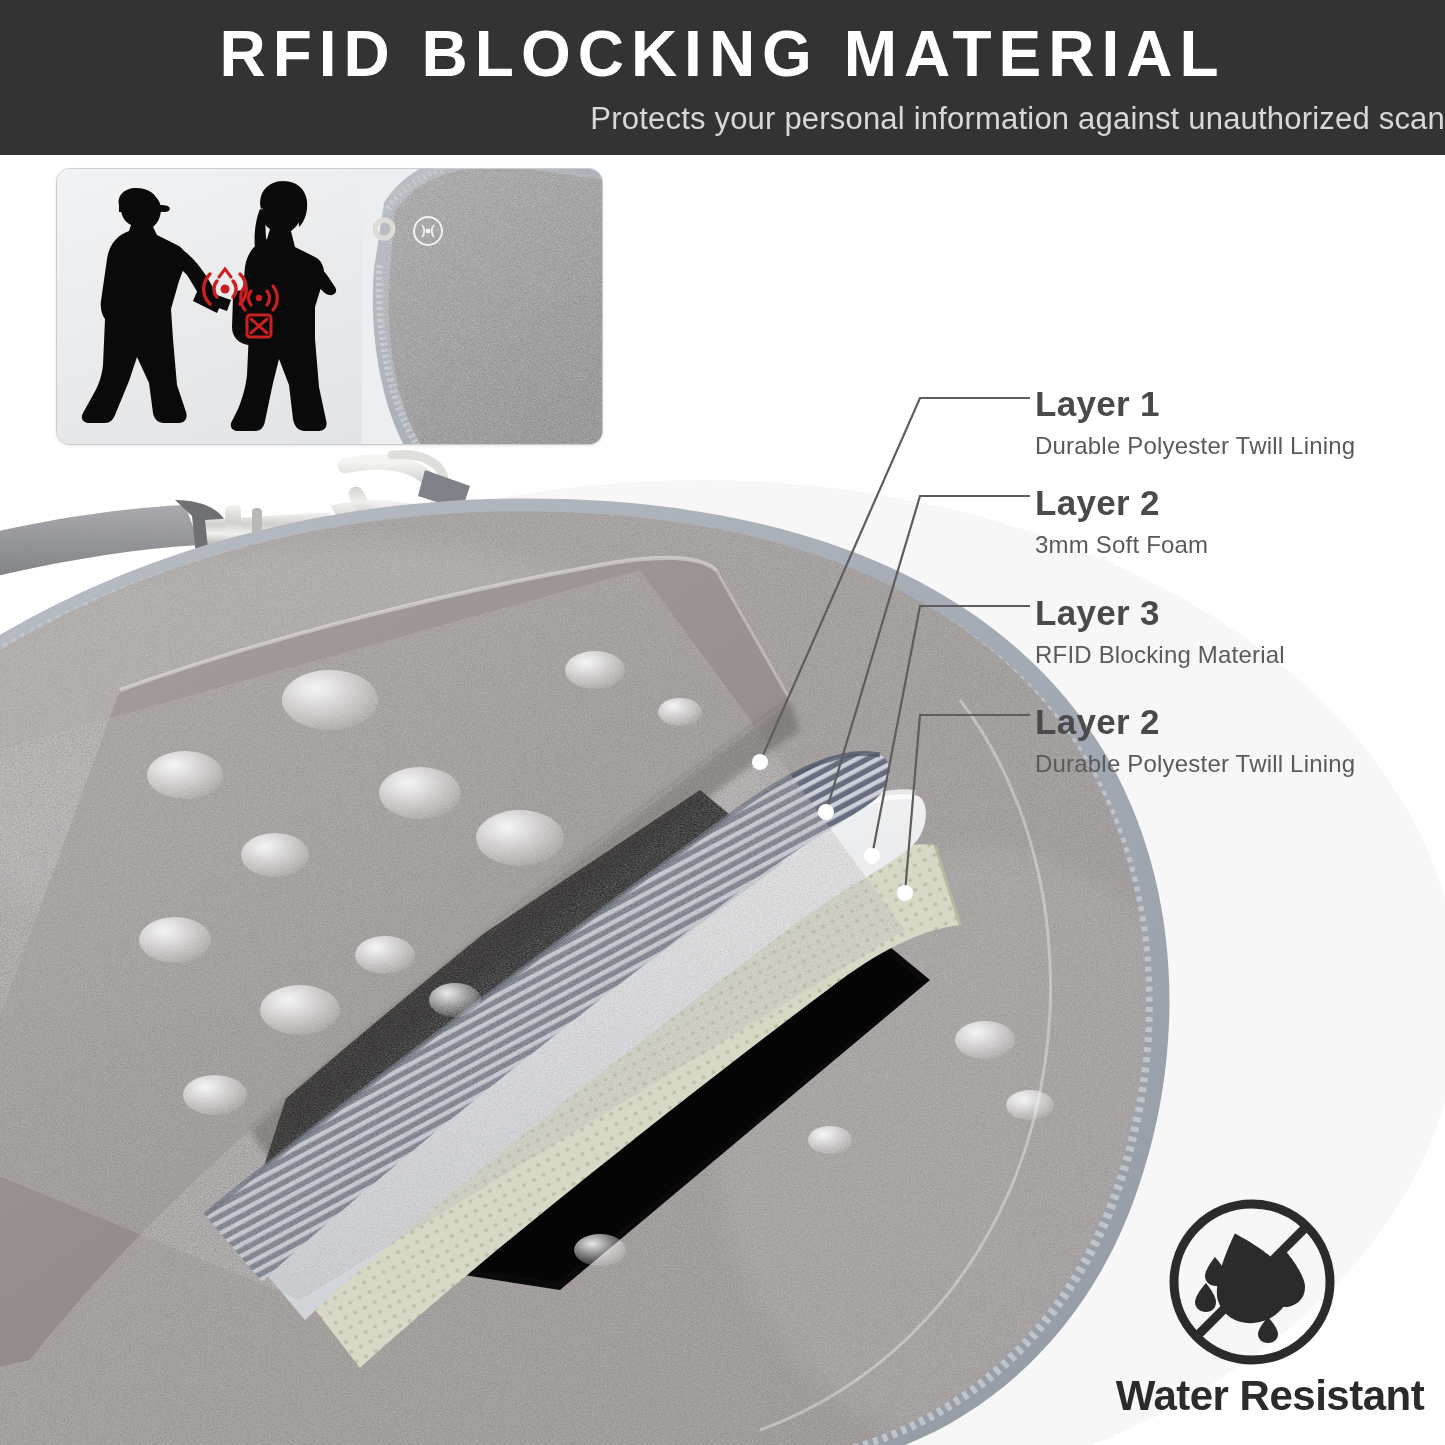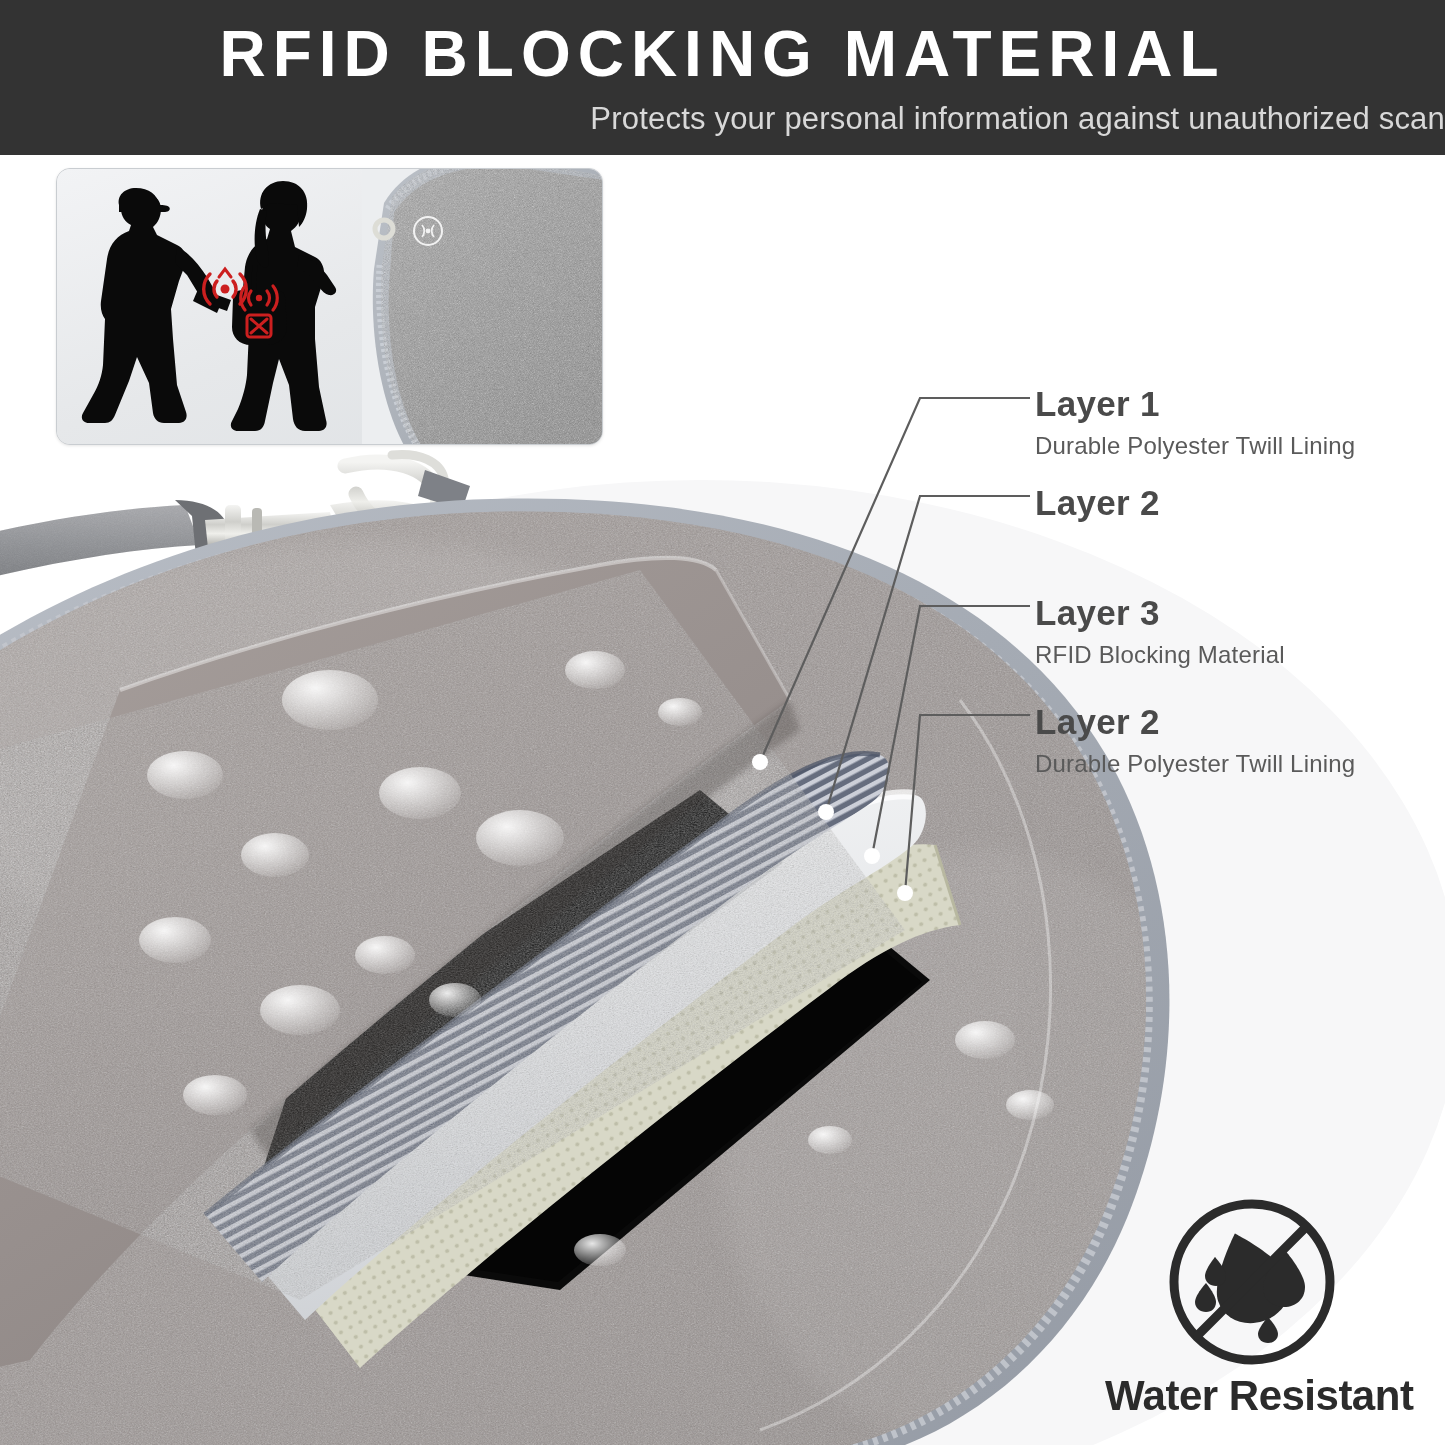--- a/index.html
+++ b/index.html
@@ -24,21 +24,21 @@
 
   
   .callouts{position:absolute;left:1035px;top:8px;width:410px;height:1445px;}
   .callout{position:absolute;left:0;width:410px;}
   .callout .c-title{font-size:35px;font-weight:bold;color:#4a4a4a;line-height:1;letter-spacing:.3px;}
   .callout .c-sub{font-size:24px;font-weight:400;color:#5a5a5a;line-height:1;margin-top:13px;letter-spacing:.2px;}
 
   
   .wr-badge{position:absolute;left:1105px;top:1195px;width:330px;height:240px;}
   .wr-icon{position:absolute;left:60px;top:0;width:175px;height:175px;}
-  .wr-label{position:absolute;left:0;top:180px;width:330px;text-align:left;
+  .wr-label{position:absolute;left:0;top:180px;width:330px;text-align:center;
     font-size:42px;font-weight:bold;color:#2b2b2b;letter-spacing:-.5px;line-height:1;}
 
   svg{display:block;}
 </style>
 </head>
 <body>
 
 <div id="stage">
 
   <svg width="1445" height="1445" style="position:absolute;left:0;top:0;">
@@ -378,20 +378,21 @@
     </svg>
   </div>
 
   <div class="callouts">
     <div class="callout" style="top:378px">
       <div class="c-title">Layer 1</div>
       <div class="c-sub">Durable Polyester Twill Lining</div>
     </div>
     <div class="callout" style="top:477px">
       <div class="c-title">Layer 2</div>
+      <div class="c-sub">3mm Soft Foam</div>
     </div>
     <div class="callout" style="top:587px">
       <div class="c-title">Layer 3</div>
       <div class="c-sub">RFID Blocking Material</div>
     </div>
     <div class="callout" style="top:696px">
       <div class="c-title">Layer 2</div>
       <div class="c-sub">Durable Polyester Twill Lining</div>
     </div>
   </div>

